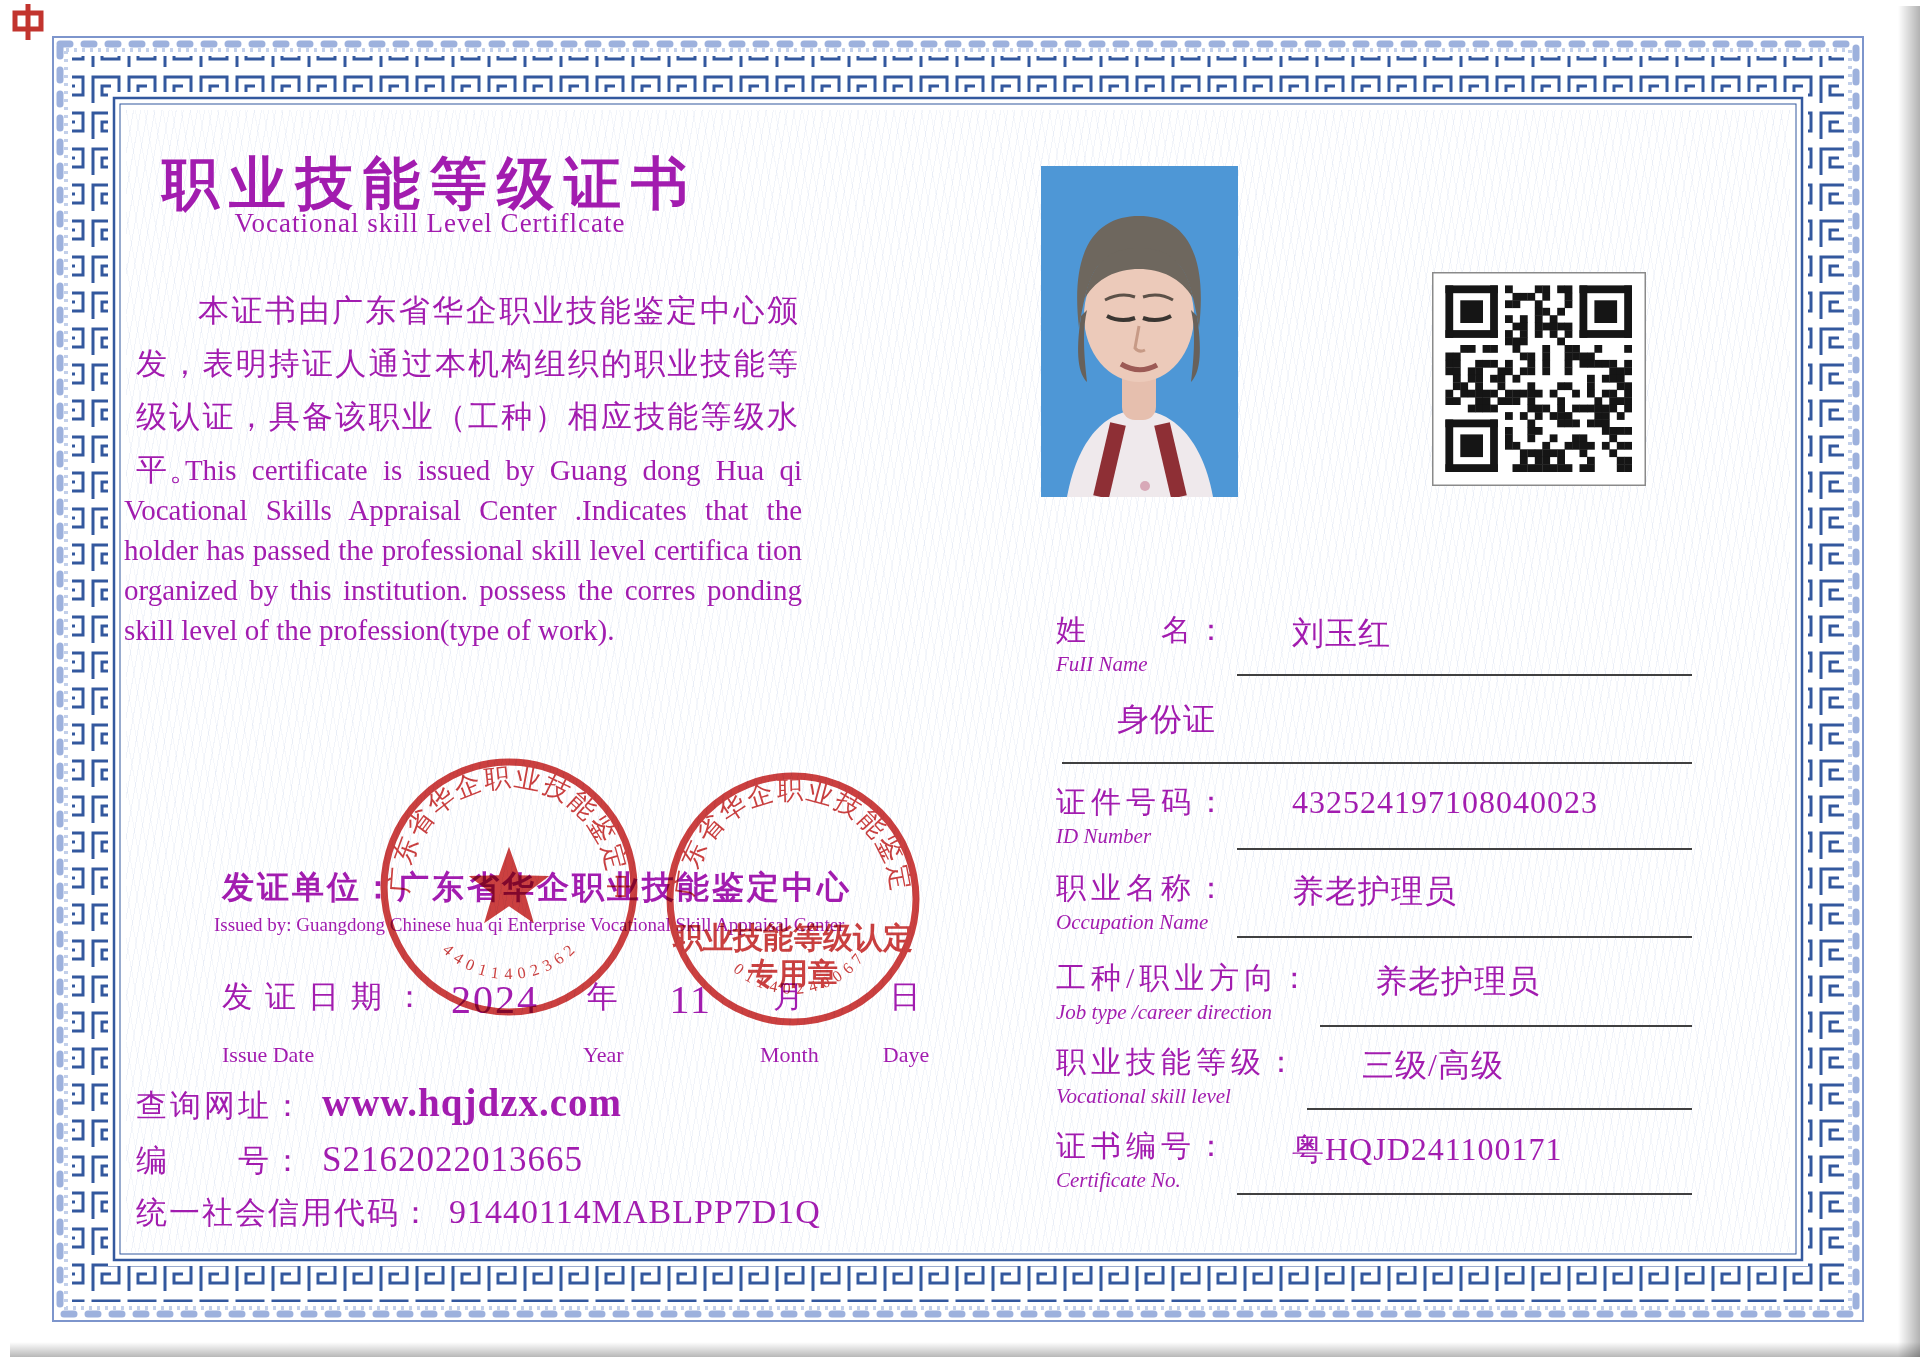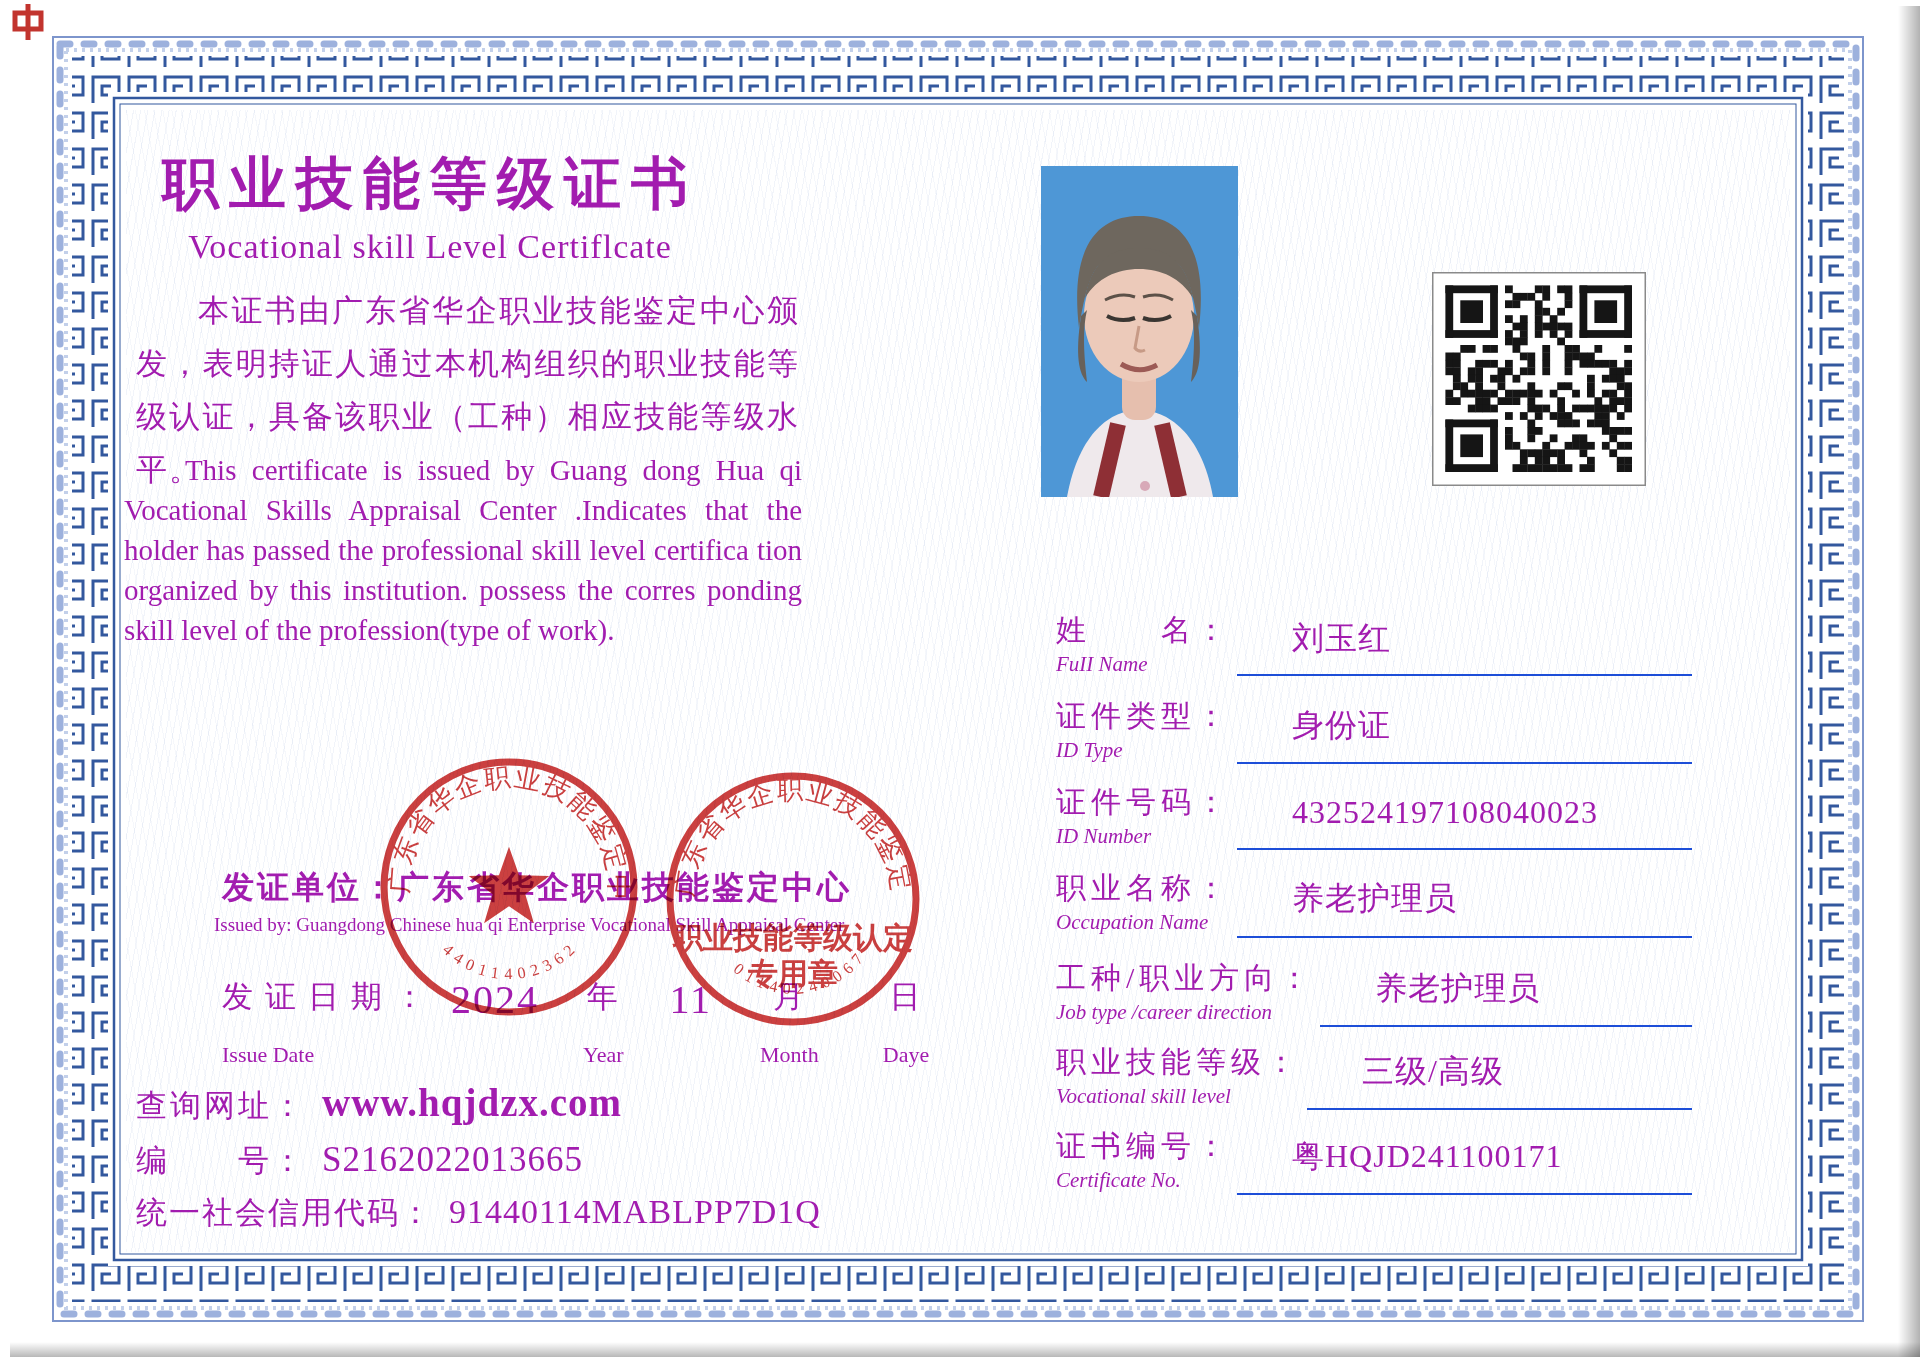--- a/index.html
+++ b/index.html
@@ -19,22 +19,22 @@
   .interior {
     position:absolute; left:126px; top:110px; width:1664px; height:1142px;
     background:
       repeating-linear-gradient(100deg, rgba(120,148,205,0.10) 0px, rgba(120,148,205,0.10) 1px, rgba(0,0,0,0) 1px, rgba(0,0,0,0) 7px),
       repeating-linear-gradient(80deg, rgba(120,148,205,0.07) 0px, rgba(120,148,205,0.07) 1px, rgba(0,0,0,0) 1px, rgba(0,0,0,0) 9px);
   }
 
   
   .title-zh { position:absolute; left:140px; top:146px; width:580px; text-align:center;
     font-size:57px; font-weight:700; letter-spacing:10px; }
-  .title-en { position:absolute; left:140px; top:228px; width:580px; text-align:center;
-    font-size:34px; letter-spacing:1px; }
+  .title-en { position:absolute; left:140px; top:208px; width:580px; text-align:center;
+    font-size:27px; letter-spacing:1px; }
   .intro-zh { position:absolute; left:136px; top:284px; width:664px;
     font-size:31px; line-height:53px; text-indent:2em; text-align:justify; letter-spacing:2px; }
   .intro-en { position:absolute; left:124px; top:450px; width:678px;
     font-size:29px; line-height:40px; text-indent:2.1em; text-align:justify; }
   .issuer-zh { position:absolute; left:222px; top:866px; font-size:32px; font-weight:600; letter-spacing:3px; }
   .issuer-en { position:absolute; left:214px; top:914px; font-size:19px; }
 
   .date-row { position:absolute; left:222px; top:976px; display:flex; align-items:flex-start; }
   .date-part { display:flex; flex-direction:column; align-items:center; }
   .date-part .main { font-size:31px; letter-spacing:2px; }
@@ -51,22 +51,22 @@
   .fl-web .fl-value { font-size:39px; font-weight:700; letter-spacing:1px; }
   .fl-serial .fl-value { font-size:35px; letter-spacing:1px; }
   .fl-credit .fl-label { letter-spacing:2px; }
   .fl-credit .fl-value { font-size:34px; letter-spacing:1px; }
 
   
   .field-row { position:absolute; left:1056px; width:636px; display:flex; align-items:stretch; }
   .f-label { flex:0 0 auto; }
   .f-zh { font-size:30px; letter-spacing:5px; line-height:36px; }
   .f-en { font-size:21px; line-height:25px; margin-top:4px;font-style:italic; }
-  .f-value-wrap { flex:1 1 auto; margin-left:6px; border-bottom:2px solid #1d4ed8;
-    display:flex; align-items:center; }
+  .f-value-wrap { flex:1 1 auto; margin-left:6px; border-bottom:2px solid #404040;
+    display:flex; align-items:flex-start; }
   .f-value { font-size:32px; letter-spacing:1px; padding:0 0 8px 55px; white-space:nowrap; }
   .fr1{top:612px;height:64px;} .fr2{top:698px;height:66px;} .fr3{top:784px;height:66px;}
   .fr4{top:870px;height:68px;} .fr5{top:960px;height:67px;} .fr6{top:1044px;height:66px;}
   .fr7{top:1128px;height:67px;}
 
   .photo-box { position:absolute; left:1041px; top:166px; width:197px; height:331px; }
   .qr-box { position:absolute; left:1432px; top:272px; width:214px; height:214px; }
 
   .stamp { position:absolute; mix-blend-mode:multiply; opacity:0.92; }
   .stamp-left { left:378px; top:756px; }
@@ -410,24 +410,20 @@
   <div class="field-row fr1">
     <div class="f-label">
         <div class="f-zh">姓　　名：</div>
       <div class="f-en">FuII Name</div>
       </div>
     <div class="f-value-wrap">
       <div class="f-value">刘玉红</div>
       </div>
   </div>
   <div class="field-row fr2">
-    <div class="f-label">
-        <div class="f-zh">证件类型：</div>
-      <div class="f-en">ID Type</div>
-      </div>
     <div class="f-value-wrap">
       <div class="f-value">身份证</div>
       </div>
   </div>
   <div class="field-row fr3">
     <div class="f-label">
         <div class="f-zh">证件号码：</div>
       <div class="f-en">ID Number</div>
       </div>
     <div class="f-value-wrap">

